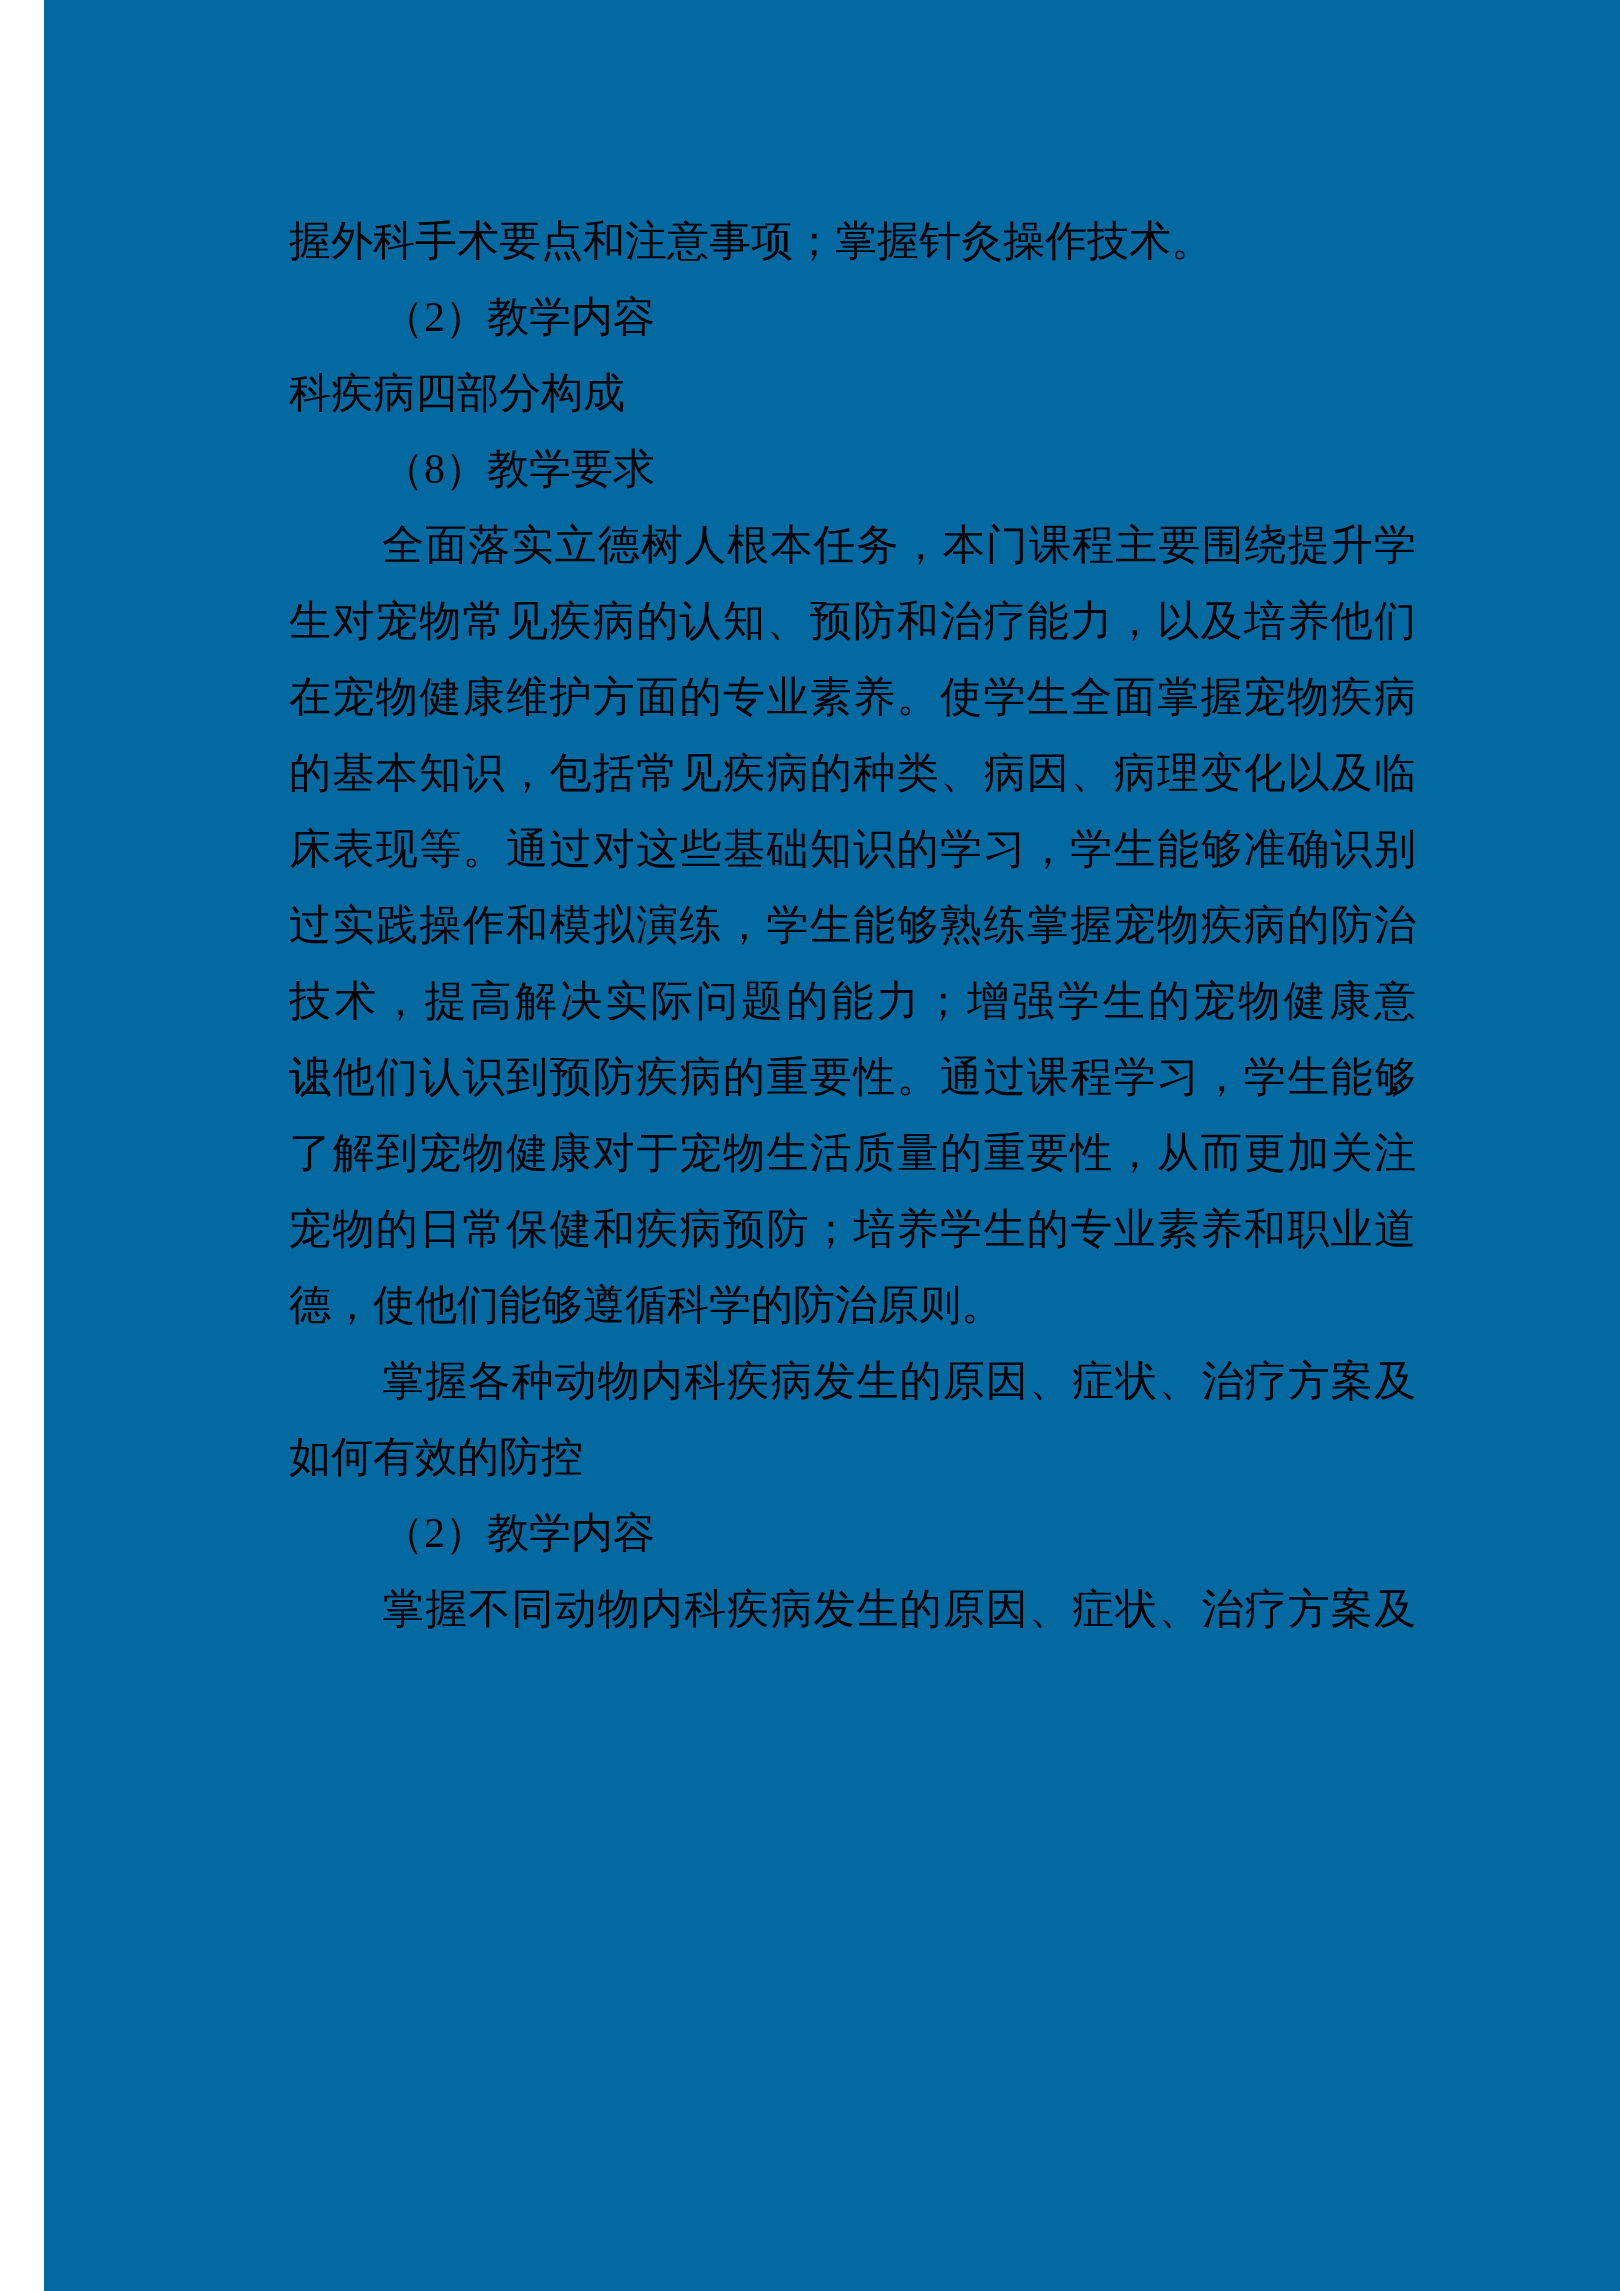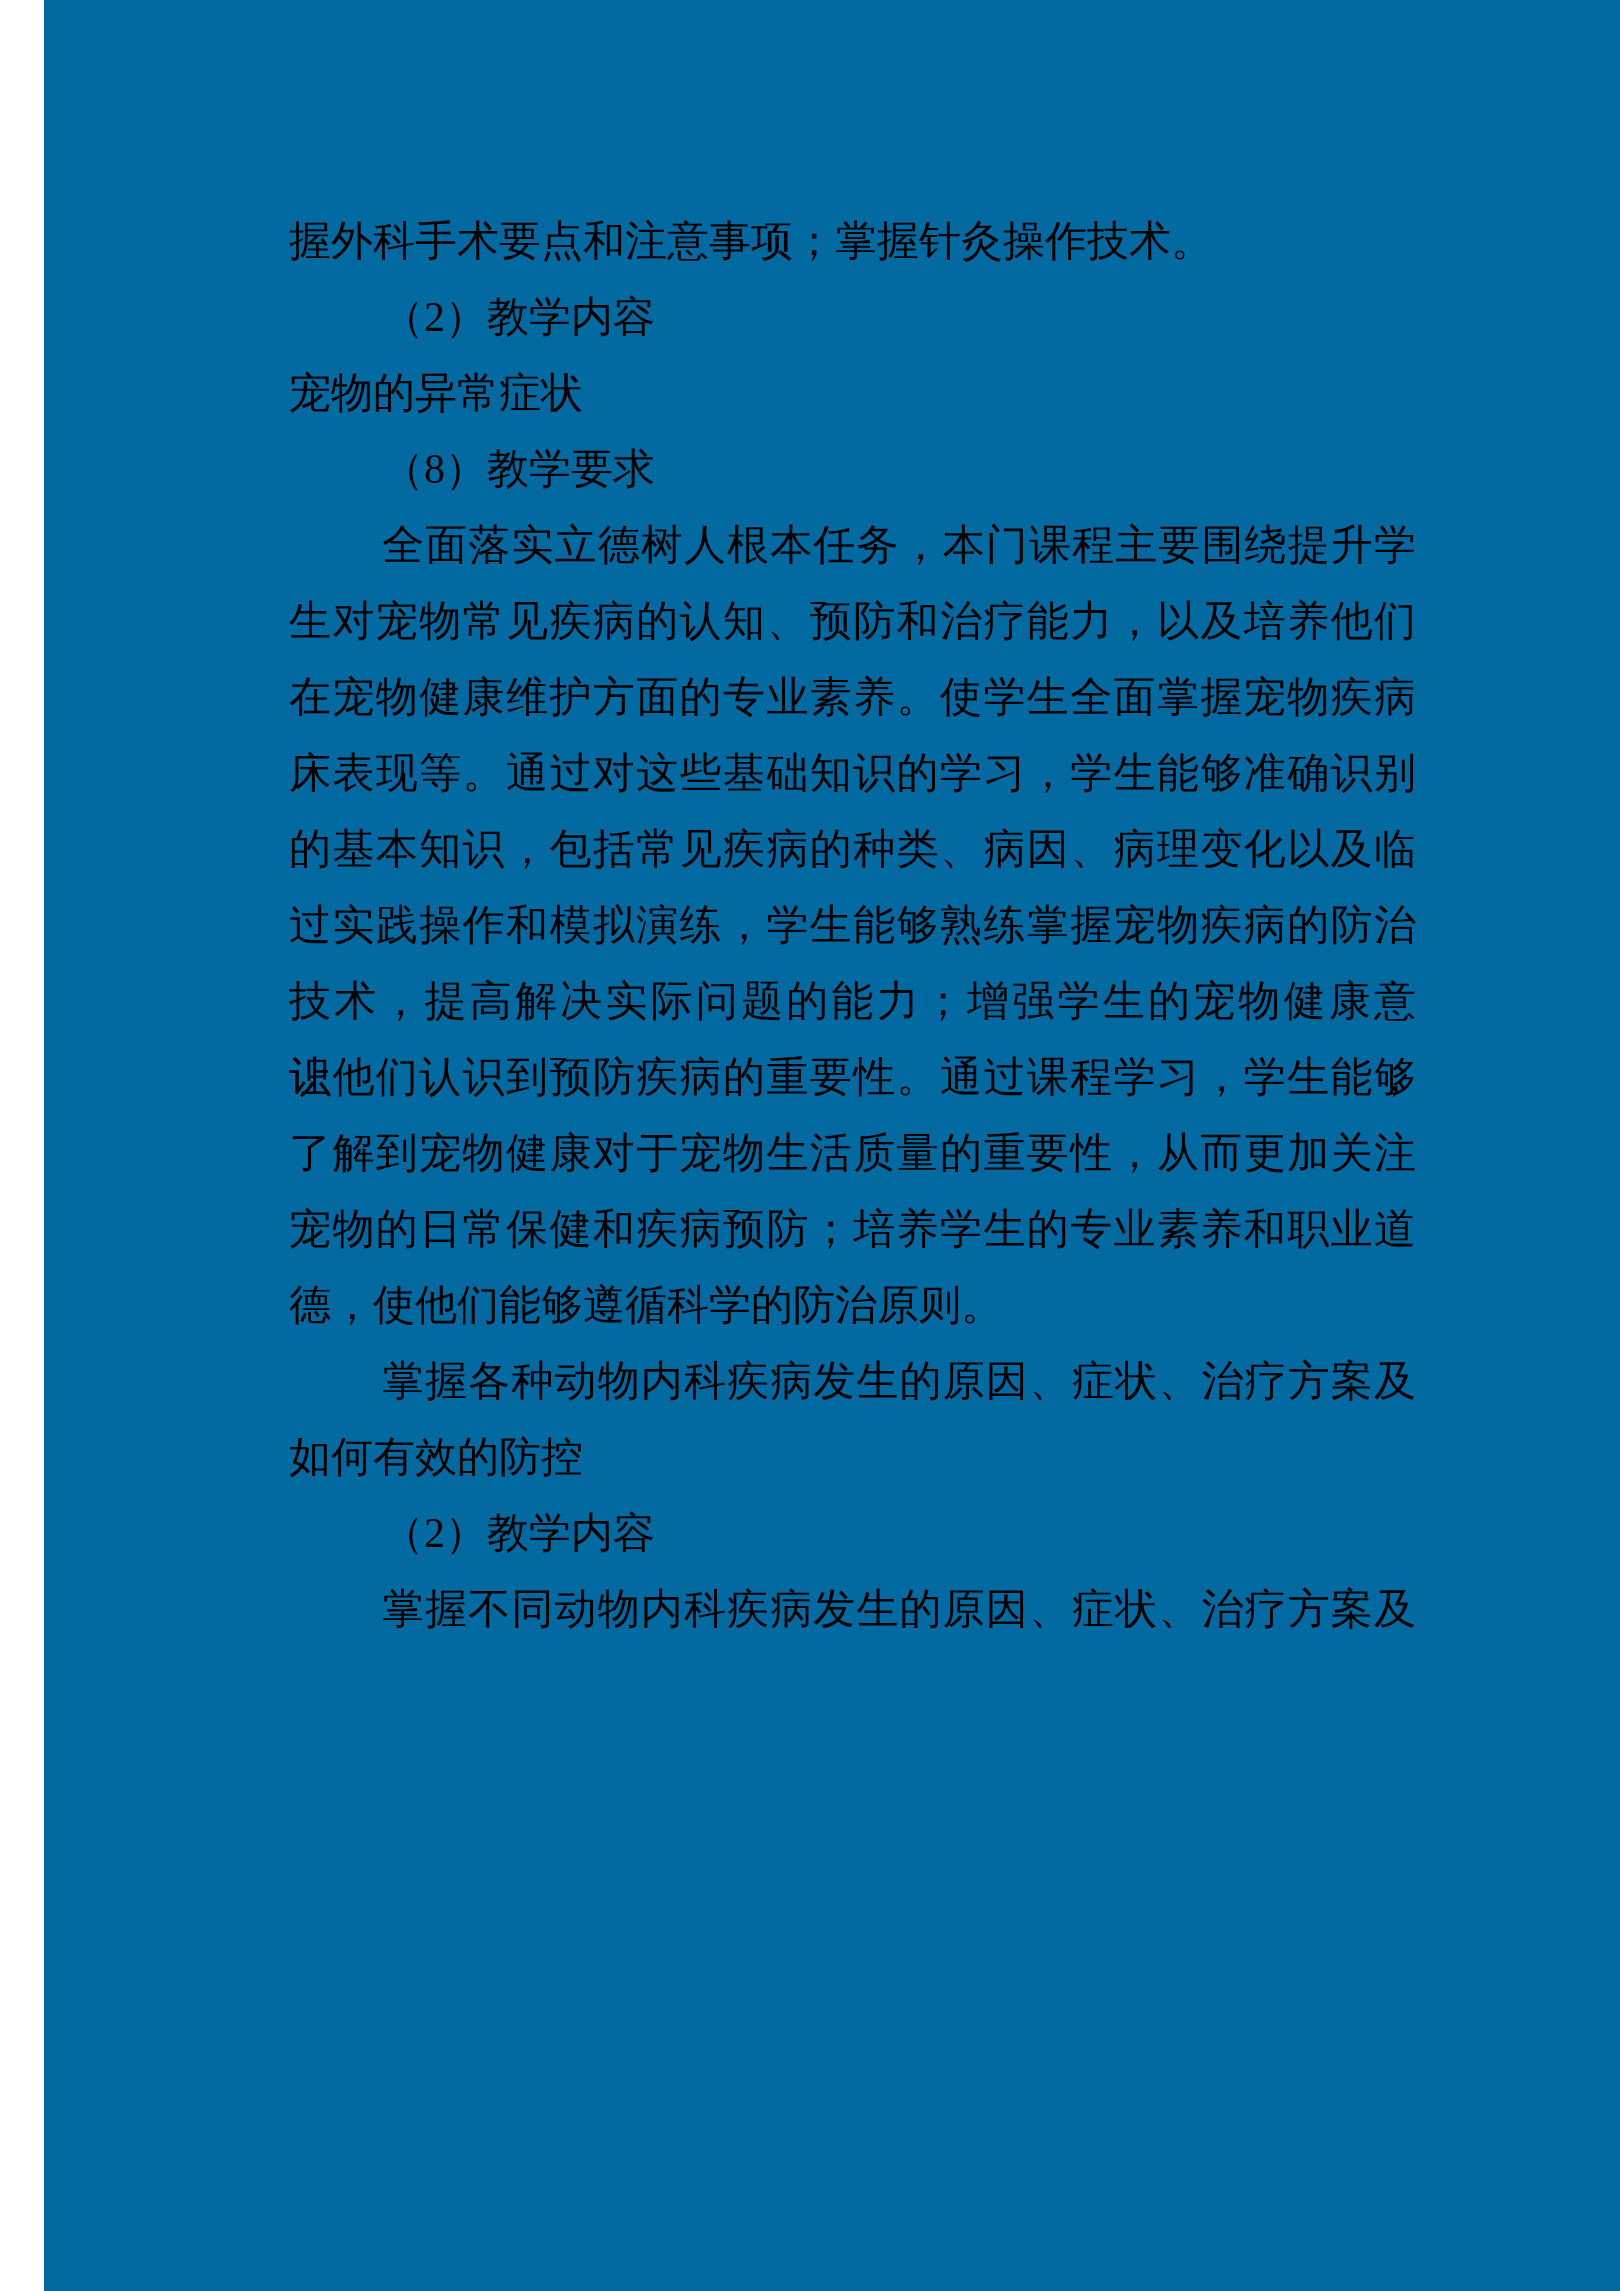--- a/index.html
+++ b/index.html
@@ -54,31 +54,31 @@
 
 <div class="page">
   <div class="text-block" id="doc-body">
       <div class="paragraph">
         <div class="line first">握外科手术要点和注意事项；掌握针灸操作技术。</div>
       </div>
       <div class="paragraph">
         <div class="line first indented">（2）教学内容</div>
       </div>
       <div class="paragraph">
-        <div class="line">宠物的异常症状</div>
+        <div class="line">科疾病四部分构成</div>
       </div>
       <div class="paragraph">
         <div class="line first indented">（8）教学要求</div>
       </div>
       <div class="paragraph">
         <div class="line first indented fill">全面落实立德树人根本任务，本门课程主要围绕提升学</div>
         <div class="line fill">生对宠物常见疾病的认知、预防和治疗能力，以及培养他们</div>
         <div class="line fill">在宠物健康维护方面的专业素养。使学生全面掌握宠物疾病</div>
+        <div class="line fill">的基本知识，包括常见疾病的种类、病因、病理变化以及临</div>
         <div class="line fill">床表现等。通过对这些基础知识的学习，学生能够准确识别</div>
-        <div class="line fill">的基本知识，包括常见疾病的种类、病因、病理变化以及临</div>
         <div class="line fill">过实践操作和模拟演练，学生能够熟练掌握宠物疾病的防治</div>
         <div class="line fill">技术，提高解决实际问题的能力；增强学生的宠物健康意识，</div>
         <div class="line fill">让他们认识到预防疾病的重要性。通过课程学习，学生能够</div>
         <div class="line fill">了解到宠物健康对于宠物生活质量的重要性，从而更加关注</div>
         <div class="line fill">宠物的日常保健和疾病预防；培养学生的专业素养和职业道</div>
         <div class="line">德，使他们能够遵循科学的防治原则。</div>
       </div>
       <div class="paragraph">
         <div class="line first indented fill">掌握各种动物内科疾病发生的原因、症状、治疗方案及</div>
         <div class="line">如何有效的防控</div>

